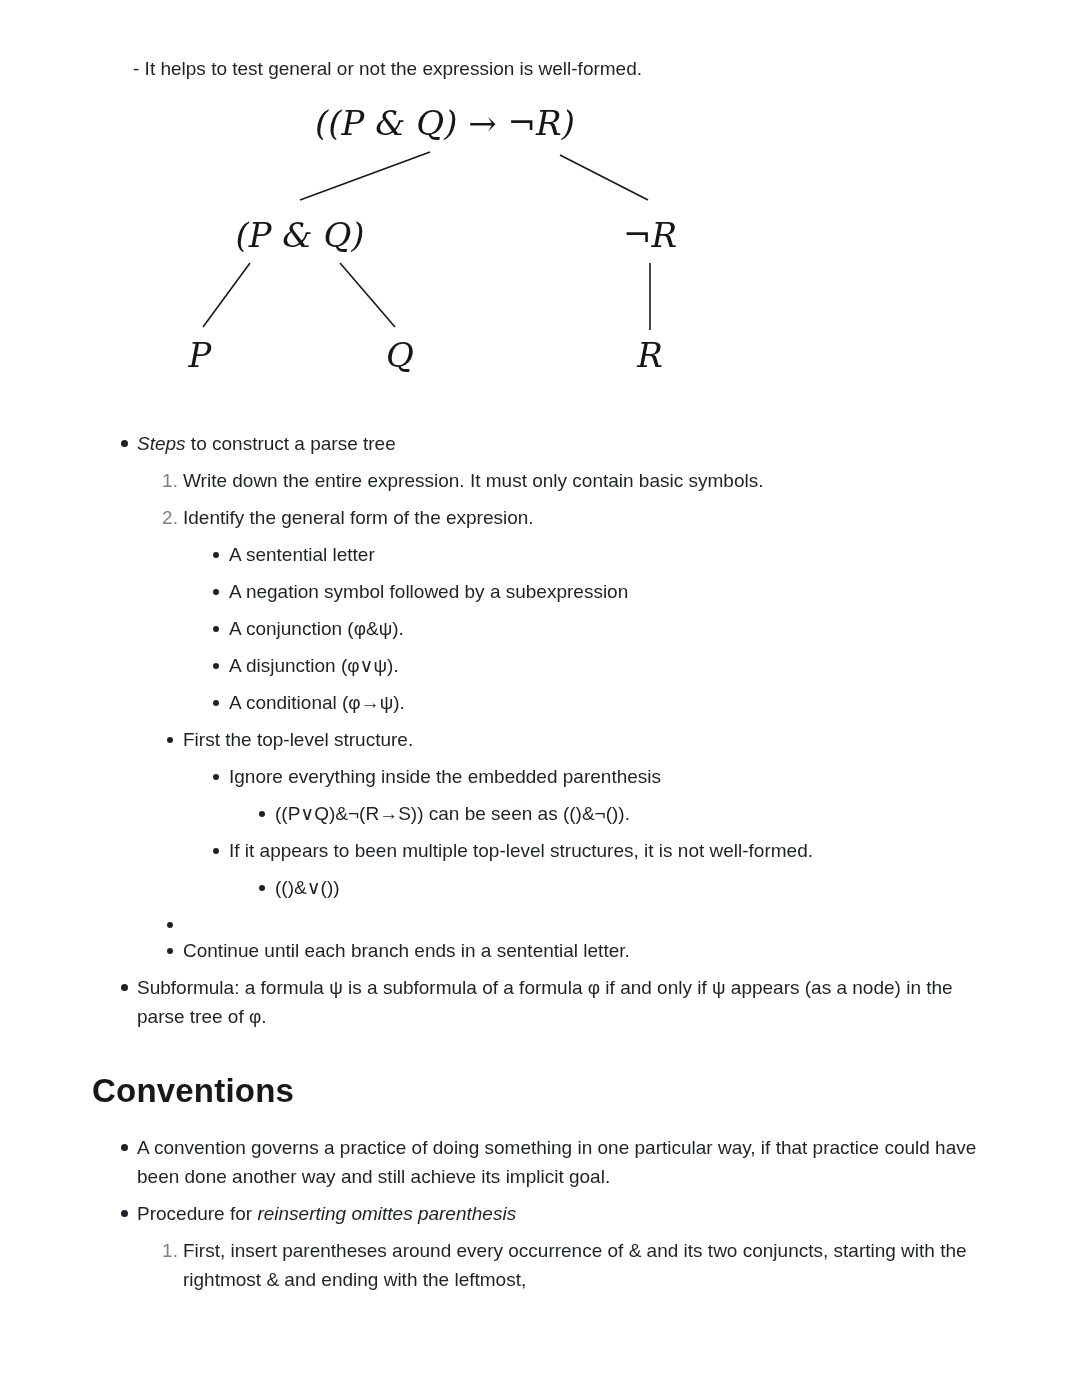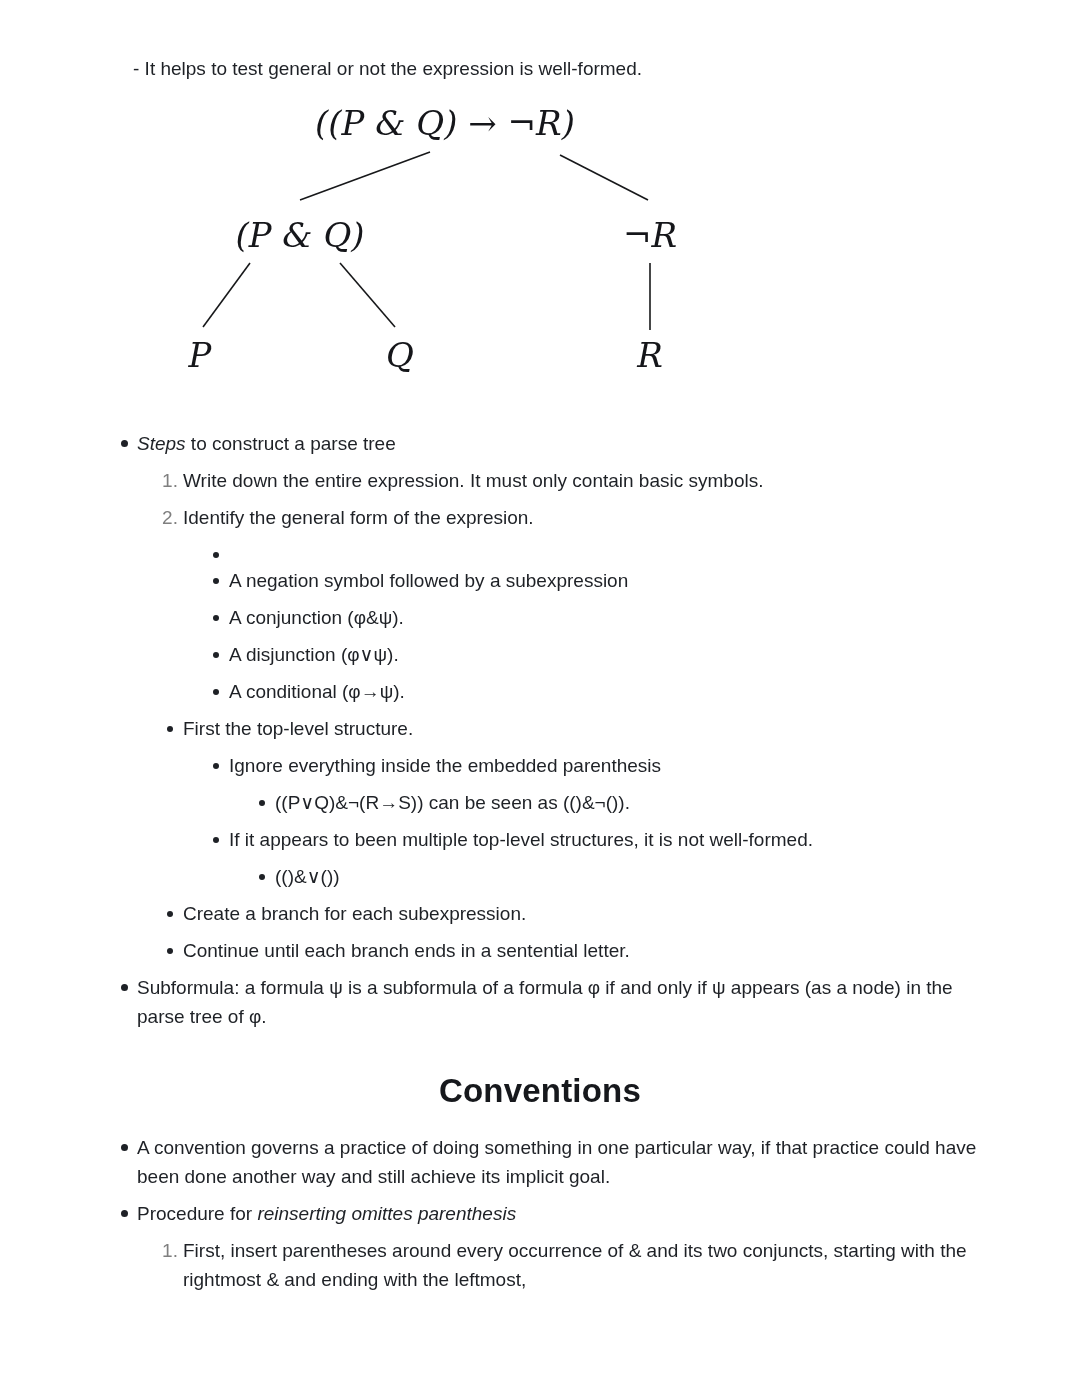--- a/index.html
+++ b/index.html
@@ -38,21 +38,21 @@
   }
   .dot.small { width:6px; height:6px; margin-top:12px; }
   .num { color:#7f7f7f; }
   .li-content { flex:1 1 auto; min-width:0; }
 
   .b { font-weight:400; }
   .i { font-style:italic; }
 
   h1.heading {
     font-size:33px; line-height:44px; font-weight:700;
-    color:#16181c; margin:34px 0 14px 0; letter-spacing:0.2px;text-align:center;
+    color:#16181c; margin:34px 0 14px 0; letter-spacing:0.2px;
   }
 </style>
 </head>
 <body>
 
 <div class="page">
 
   <p class="para">- It helps to test general or not the expression is well-formed.</p>
 
   <figure class="tree-figure">
@@ -89,20 +89,21 @@
 
     <div class="li ind1">
       <span class="marker num">2.</span>
       <div class="li-content">Identify the general form of the expresion.</div>
     </div>
 
     <div class="li ind2">
       <span class="marker">
           <span class="dot small"></span>
         </span>
+      <div class="li-content">A sentential letter</div>
     </div>
 
     <div class="li ind2">
       <span class="marker">
           <span class="dot small"></span>
         </span>
       <div class="li-content">A negation symbol followed by a subexpression</div>
     </div>
 
     <div class="li ind2">
@@ -158,21 +159,20 @@
       <span class="marker">
           <span class="dot small"></span>
         </span>
       <div class="li-content">(()&amp;∨())</div>
     </div>
 
     <div class="li ind1">
       <span class="marker">
           <span class="dot small"></span>
         </span>
-      <div class="li-content">Create a branch for each subexpression.</div>
     </div>
 
     <div class="li ind1">
       <span class="marker">
           <span class="dot small"></span>
         </span>
       <div class="li-content">Continue until each branch ends in a sentential letter.</div>
     </div>
 
     <div class="li ind0">

